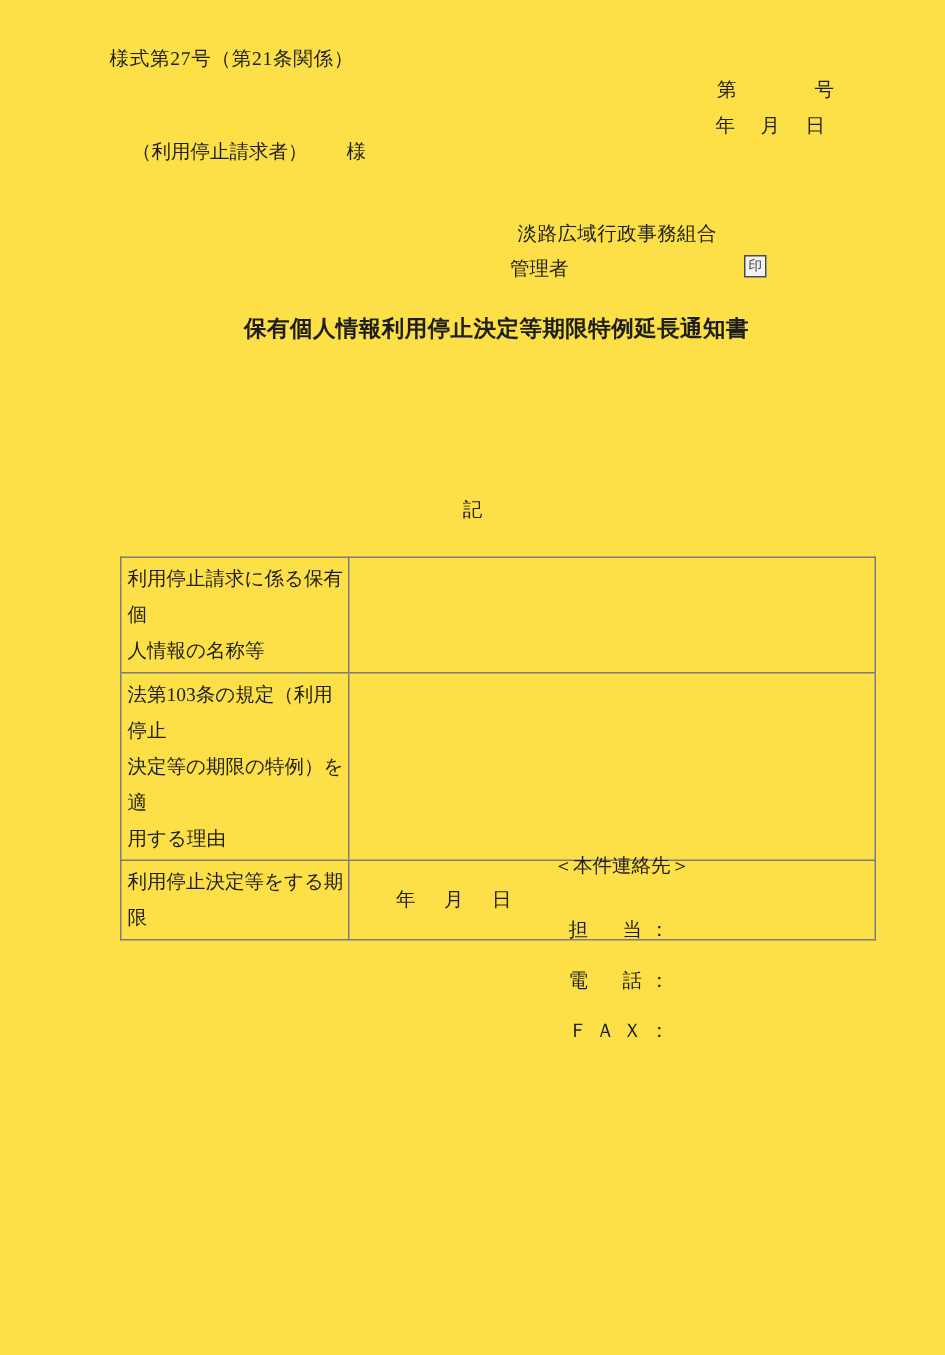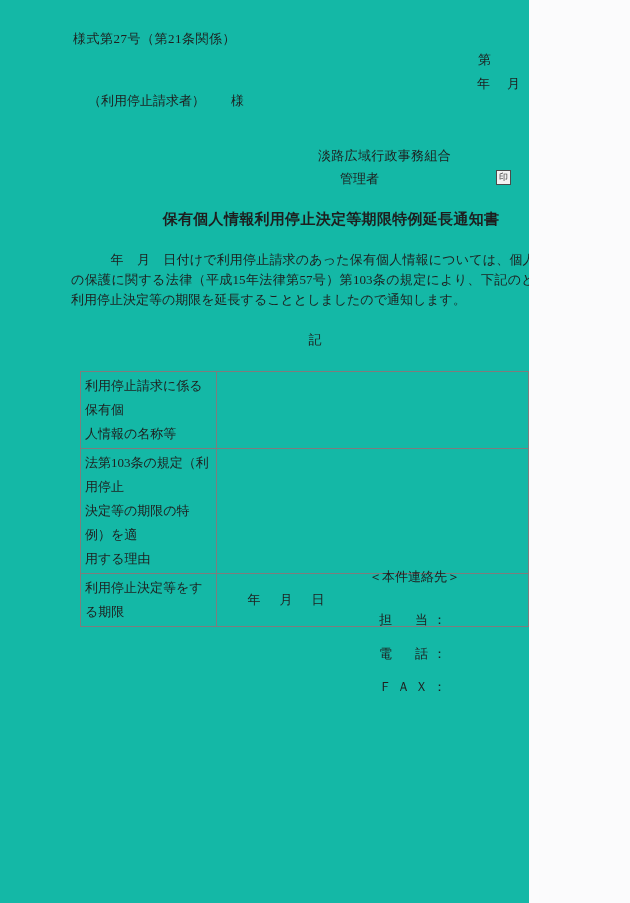--- a/index.html
+++ b/index.html
@@ -2,43 +2,43 @@
 <html lang="ja"><head>
 <meta charset="utf-8">
 <style>
   html, body { margin: 0; padding: 0; }
   body {
     background: #fbfbfc;
     font-family: "Liberation Serif", "DejaVu Serif", serif;
   }
   .page {
     position: relative;
-    width: 529px;
+    width: 630px;
     height: 903px;
-    background: #14b8a6;
+    background: #fde047;
     color: #1e1e1e;
     font-size: 13px;
     overflow: hidden;
   }
   .abs { position: absolute; white-space: pre-line; }
 
   .form-number { left: 73px; top: 30px; letter-spacing: 0.5px; }
 
   .doc-number {
     left: 478px; top: 51px; width: 78px;
     text-align: justify; text-align-last: justify;
   }
   .date-line {
     left: 477px; top: 75px; width: 73px;
     text-align: justify; text-align-last: justify;
   }
 
   .addressee { left: 88px; top: 92px; }
 
-  .org { left: 318px; top: 147px; letter-spacing: 0.3px; }
+  .org { left: 345px; top: 147px; letter-spacing: 0.3px; }
 
   .admin-row {
     left: 340px; top: 170px; width: 171px;
     display: flex; justify-content: space-between; align-items: flex-start;
   }
   .seal {
     display: inline-block;
     width: 13px; height: 13px;
     border: 1px solid #4a4a4a;
     font-size: 9px; line-height: 13px;
@@ -119,21 +119,20 @@
 
   <div class="abs org">淡路広域行政事務組合</div>
 
   <div class="abs admin-row">
     <span>管理者</span>
     <span class="seal">印</span>
   </div>
 
   <div class="abs title">保有個人情報利用停止決定等期限特例延長通知書</div>
 
-  <div class="abs body-par">　　　年　月　日付けで利用停止請求のあった保有個人情報については、個人情報の保護に関する法律（平成15年法律第57号）第103条の規定により、下記のとおり利用停止決定等の期限を延長することとしましたので通知します。</div>
 
   <div class="abs section-marker">記</div>
 
   <table class="form-table">
     <tbody>
         <tr class="r1">
       <td class="cell-label">利用停止請求に係る保有個
 人情報の名称等</td>
       <td class="cell-value"></td>
     </tr>

